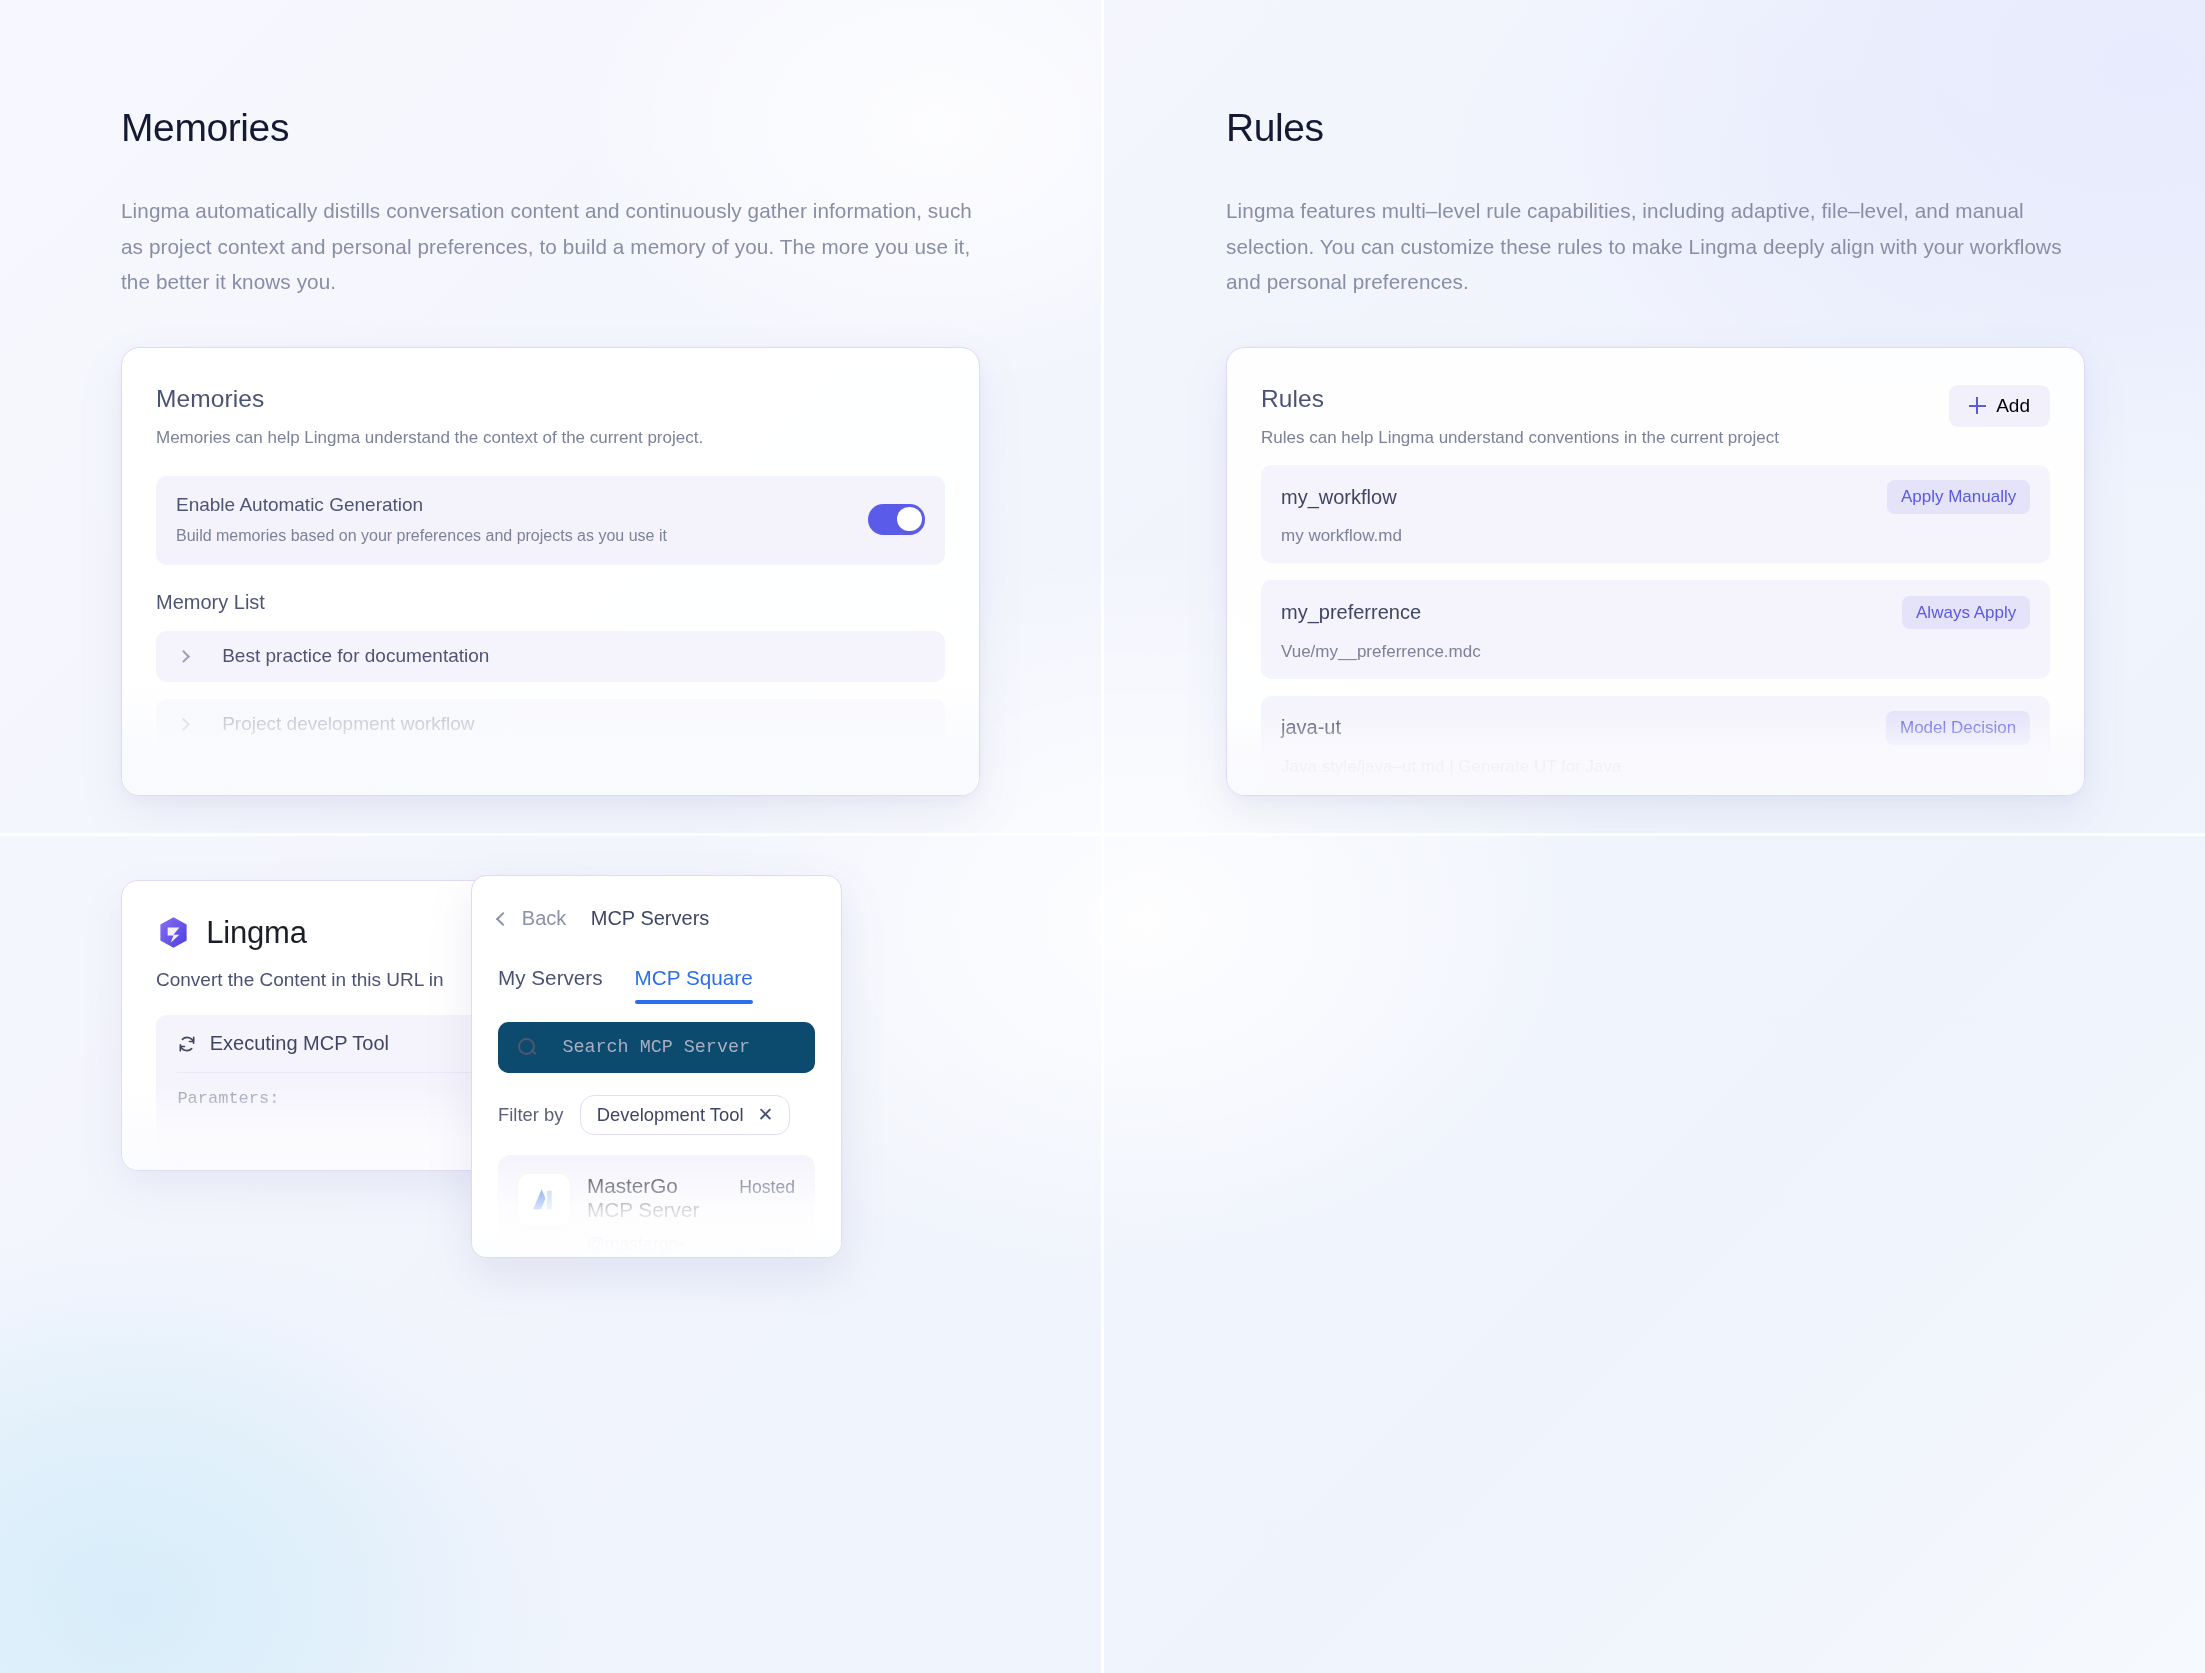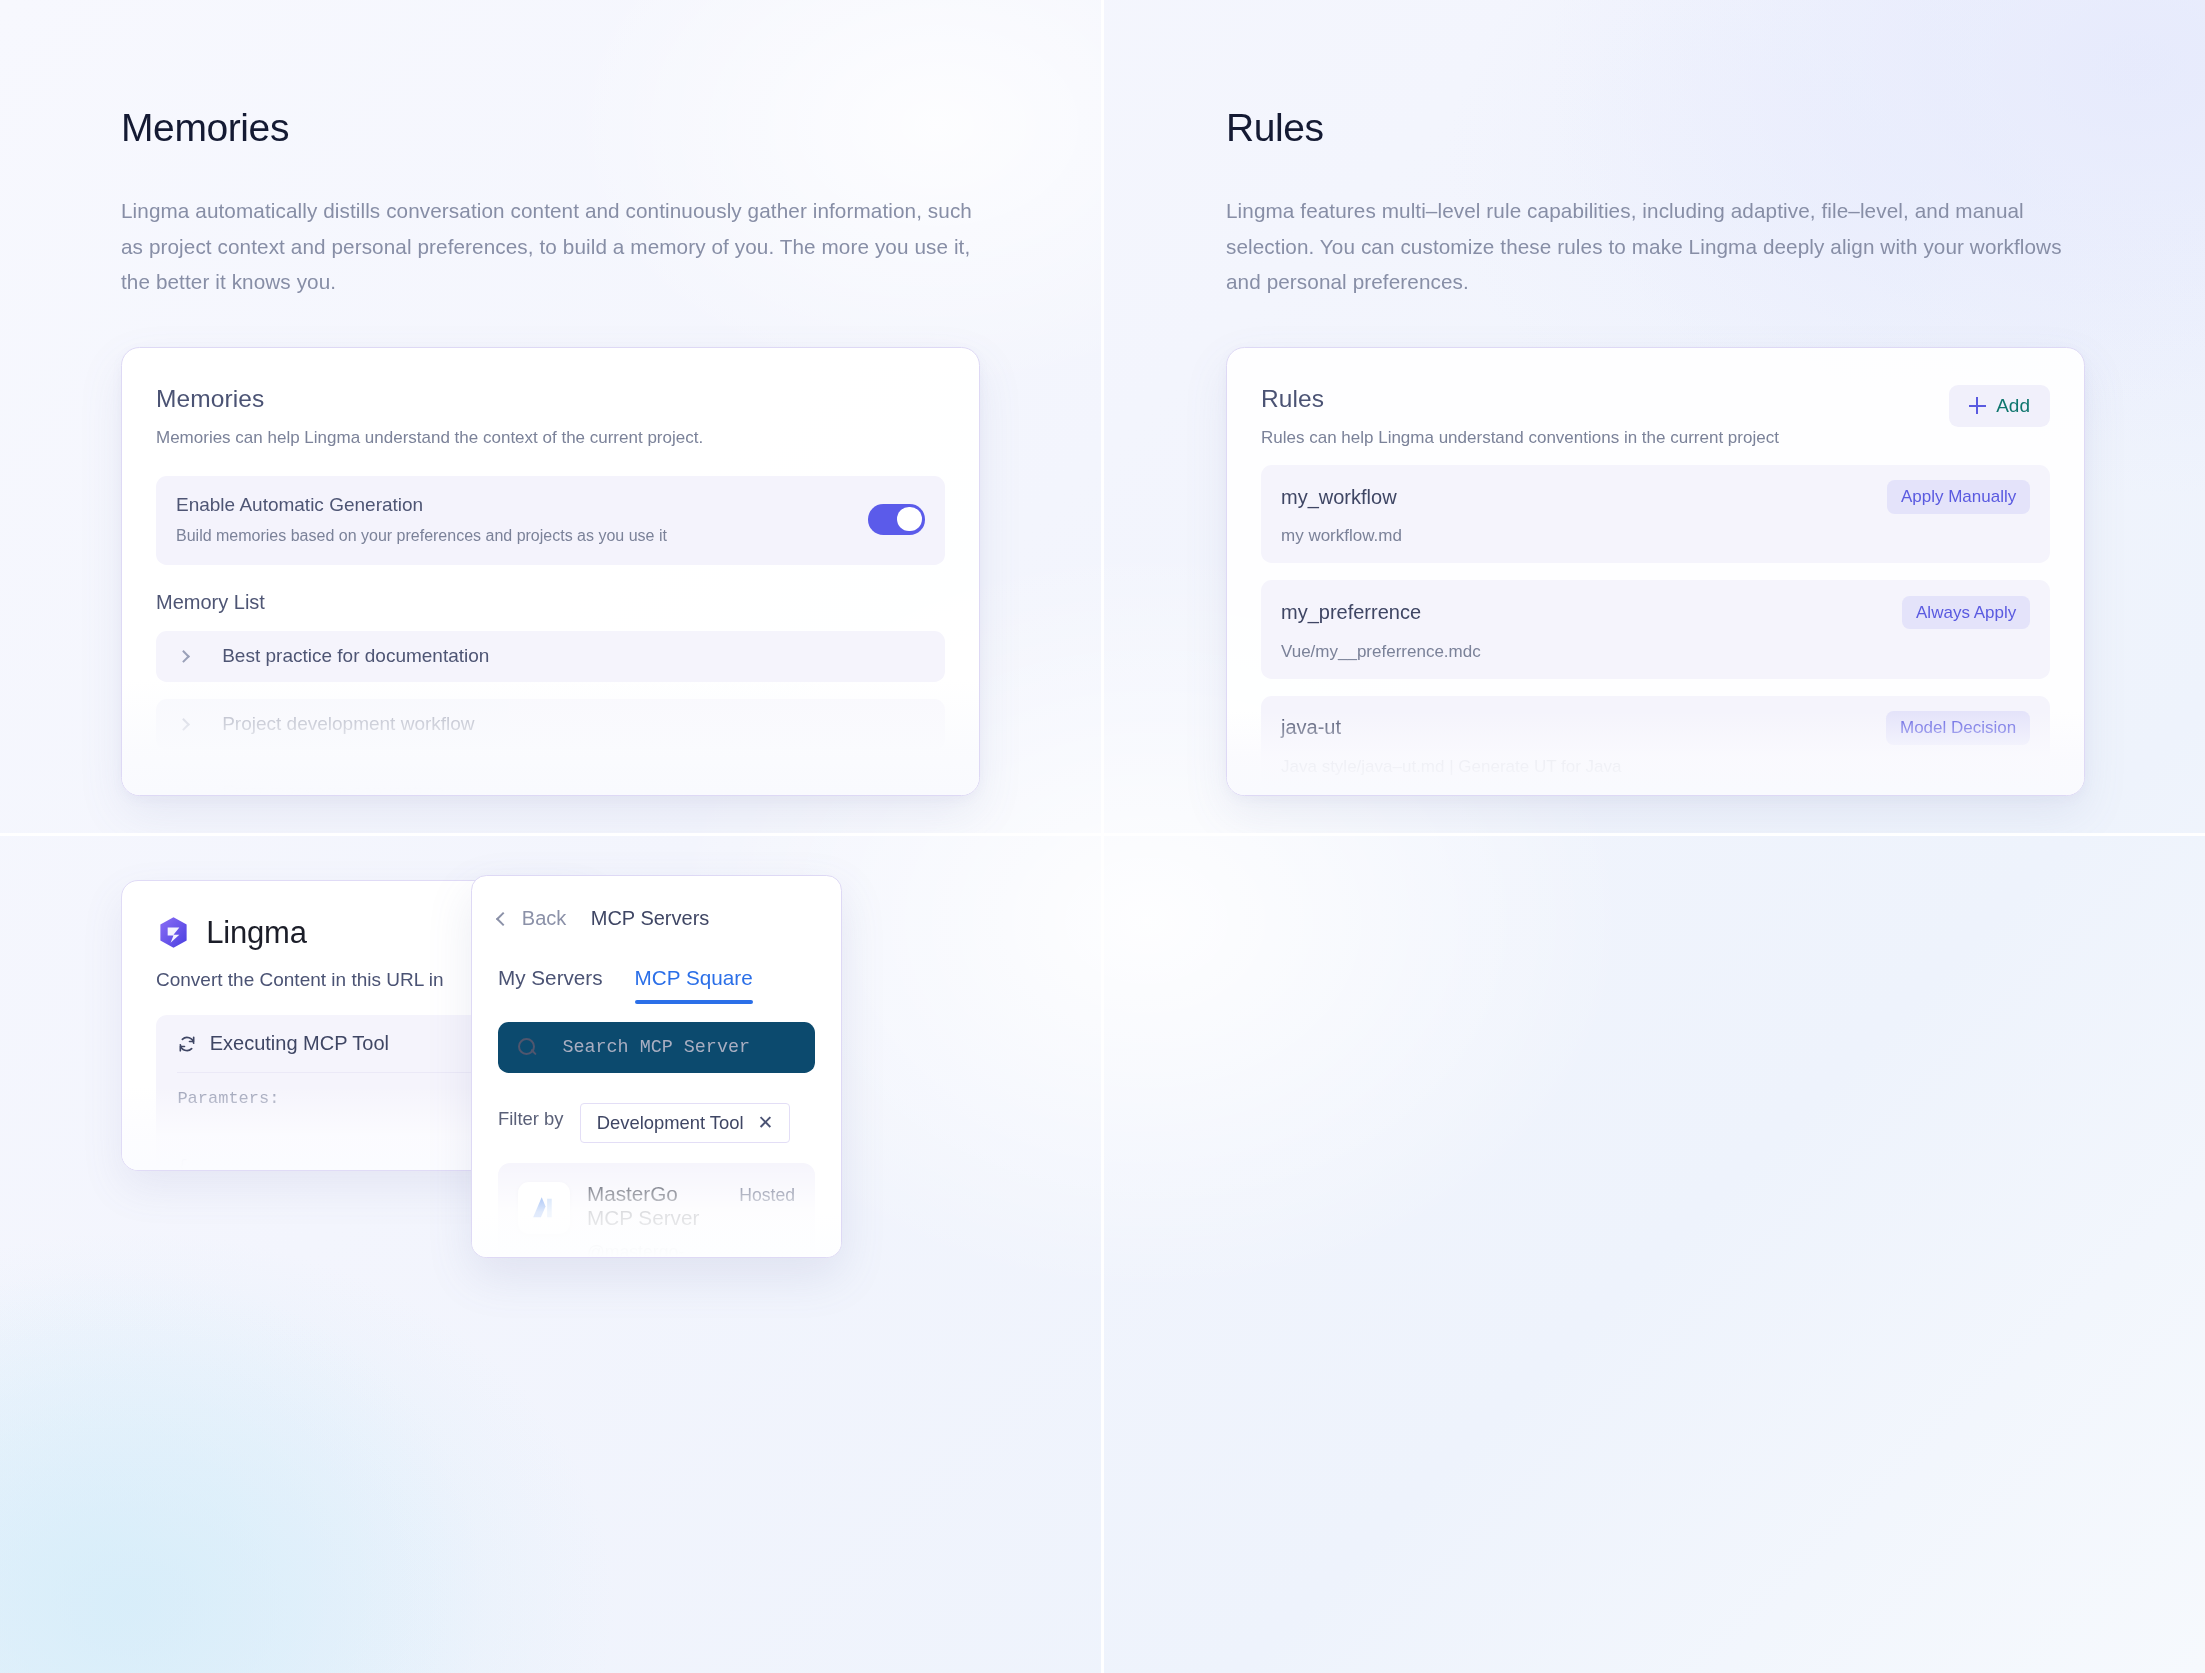--- a/index.html
+++ b/index.html
@@ -134,21 +134,21 @@
   
   .rules-panel {
     margin: 47px 0 0 123px; width: 859px; height: 449px;
     background: rgba(255,255,255,0.90);
   }
   .rules-inner { padding: 37px 34px 0 34px; }
   .rules-head { display: flex; align-items: flex-start; justify-content: space-between; }
   .add-btn {
     background: #f1f0fb; border-radius: 9.2px;
     padding: 10px 20px; display: flex; align-items: center; gap: 10.7px;
-    font-size: 19px; color: #0f766e; cursor: pointer; border: none;
+    font-size: 19px; color: #000000; cursor: pointer; border: none;
   }
   .plus {
     position: relative; width: 17px; height: 17px; flex: 0 0 auto;
   }
   .plus::before, .plus::after {
     content: ""; position: absolute; background: #5a5ae0;
   }
   .plus::before { left: 0; top: 7.3px; width: 17px; height: 2.3px; }
   .plus::after { top: 0; left: 7.3px; height: 17px; width: 2.3px; }
   .rule-item {
@@ -224,24 +224,23 @@
     content: ""; position: absolute; left: 0; top: 0; width: 13px; height: 13px;
     border: 2.3px solid #50566e; border-radius: 50%;
   }
   .mag::after {
     content: ""; position: absolute; left: 12.3px; top: 12.3px; width: 6.9px; height: 2.3px;
     background: #50566e; transform: rotate(45deg); border-radius: 1.5px;
   }
   .filter-row { margin-top: 21.4px; display: flex; align-items: center; gap: 17px; }
   .filter-lbl { font-size: 18.4px; color: #5a6078; }
   .chip {
-    border: 1.5px solid #e3def6; border-radius: 4px; padding: 8.4px 15.3px;
+    border: 1.5px solid #e3def6; border-radius: 14px; padding: 8.4px 15.3px;
     display: flex; align-items: center; gap: 13.8px; font-size: 18.4px; color: #3f4664;
     background: #fff;
-    margin-top: 8px;
   }
   .chip .x { font-size: 19px; color: #4b5374; line-height: 1; }
   .server-card {
     margin-top: 20px; background: #f5f4fc; border-radius: 12.3px; padding: 18.4px 20px 0 20px;
     height: 161px;
   }
   .server-top { display: flex; gap: 17px; }
   .server-logo {
     width: 52px; height: 52px; border-radius: 10.7px; background: #fff; flex: 0 0 auto;
     display: flex; align-items: center; justify-content: center;

